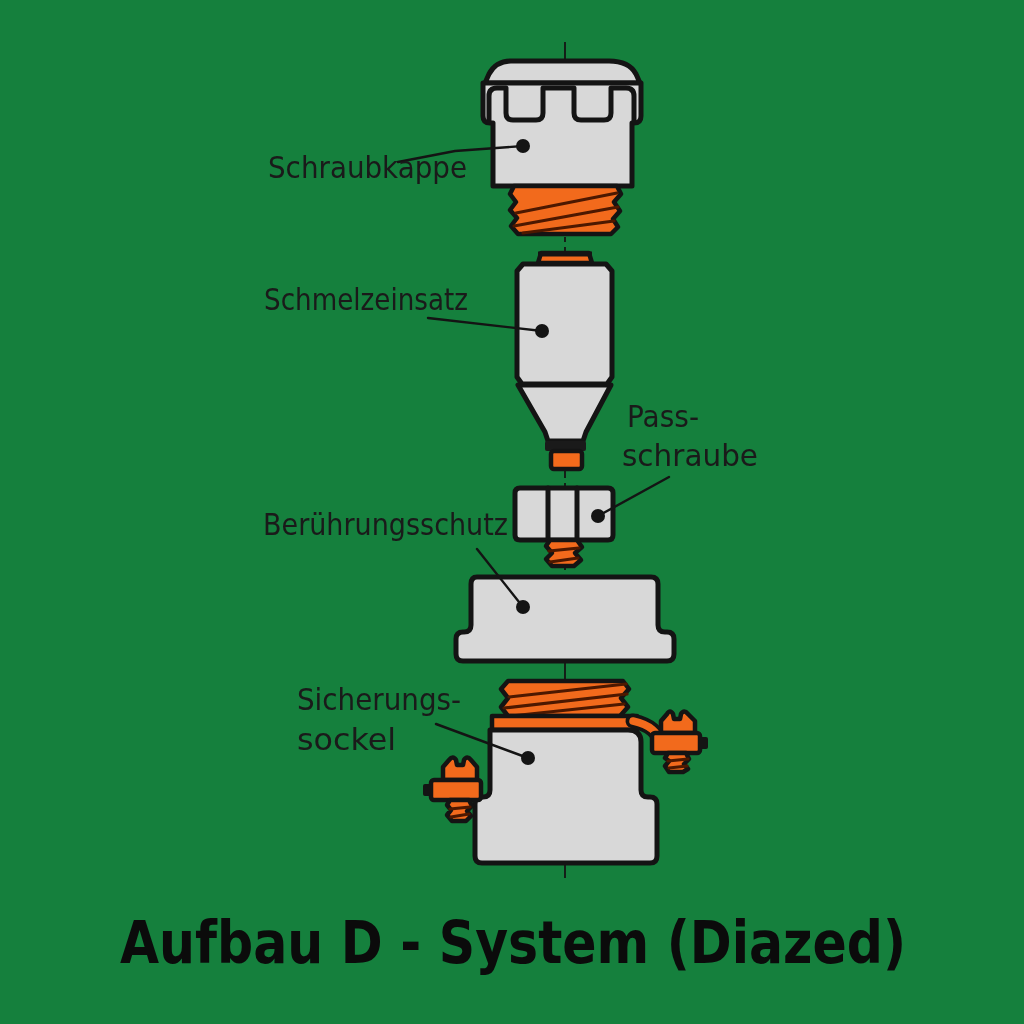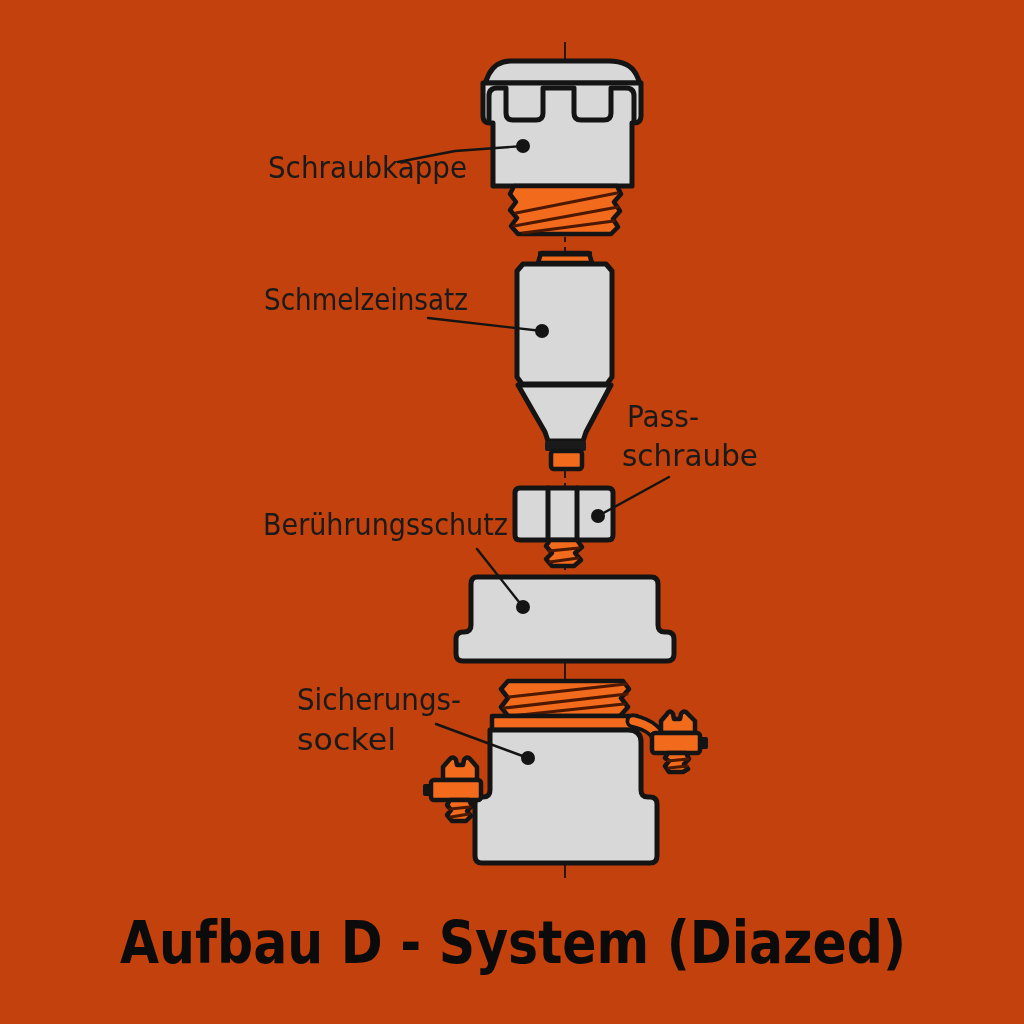--- a/index.html
+++ b/index.html
@@ -4,21 +4,21 @@
 <style>
   html, body {
     margin: 0;
     padding: 0;
     background: #ffffff;
   }
   .stage {
     position: relative;
     width: 1024px;
     height: 1024px;
-    background: #c2410c;
+    background: #15803d;
     overflow: hidden;
     font-family: "DejaVu Sans", sans-serif;
   }
   svg { display: block; }
 
   .part-fill   { fill: #d8d8d8; stroke: #141414; stroke-width: 5; stroke-linejoin: round; }
   .part-detail { fill: none;    stroke: #141414; stroke-width: 5; stroke-linejoin: round; stroke-linecap: round; }
   .orange-fill { fill: #f26a1c; stroke: #141414; stroke-width: 4.5; stroke-linejoin: round; }
   .thread-line { fill: none; stroke: #4d1800; stroke-width: 3.2; stroke-linecap: round; }
   .leader      { fill: none; stroke: #141414; stroke-width: 2.4; stroke-linecap: round; }

